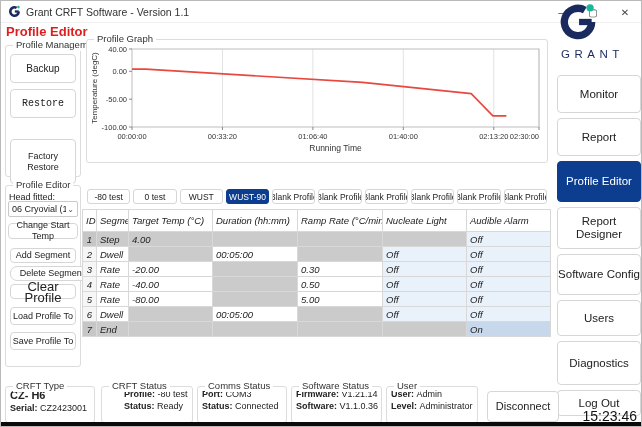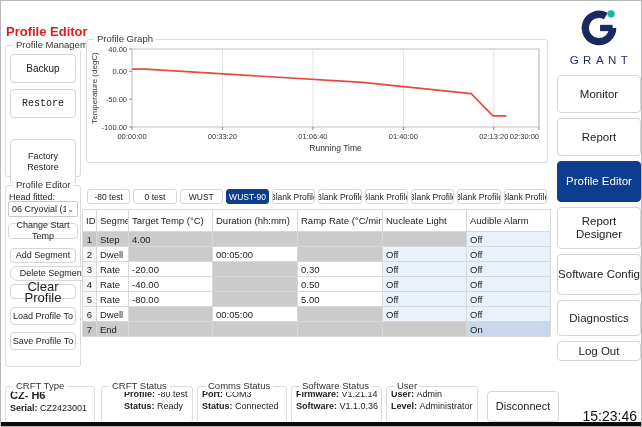--- a/index.html
+++ b/index.html
@@ -27,61 +27,76 @@
       font-size:9px;display:flex;align-items:center;padding:0 3px;}
   .dd .ddval{flex:1;white-space:nowrap;overflow:hidden;}
   .dd .ddarrow{font-size:8px;color:#555;margin-left:1px;}
   
   .tabs{position:absolute;left:86px;top:188px;width:460px;height:15px;display:flex;gap:3px;}
   .tab{flex:1;background:#fff;border:1px solid #d6d6d6;border-radius:3px;font-size:8.5px;
        display:flex;align-items:center;justify-content:center;white-space:nowrap;overflow:hidden;}
   .tab.active{background:#0d3d8f;border-color:#0d3d8f;color:#fff;}
   
   .grid{position:absolute;left:81px;top:208px;width:468px;border-collapse:collapse;
-        font-size:9.5px;table-layout:fixed;background:#fff;}
+        font-size:9.5px;table-layout:fixed;background:#fff;font-style:italic;}
   .grid th,.grid td{border:1px solid #d8d8d8;padding:1px 3px;overflow:hidden;white-space:nowrap;
         height:15px;font-weight:normal;text-align:left;vertical-align:middle;}
   .grid thead th{height:22px;line-height:10px;}
   .grid th.c0{text-align:center;}
   .grid td.rh{background:#f6f6f6;text-align:center;padding:1px 1px;}
   .grid td.ghd{background:#c6c6c6;}
   .grid td.g{background:#cbcbcb;}
   .grid td.w{background:#fff;}
   .grid td.b{background:#e9f2fb;}
   .grid td.bo{background:#c8d8ec;}
   
   .navcol{position:absolute;left:556px;top:74px;width:84px;display:flex;flex-direction:column;gap:5px;}
   .nav-btn{border:1px solid #d6d6d6;border-radius:4px;background:#fff;font-size:11.5px;color:#222;
            display:flex;align-items:center;justify-content:center;text-align:center;line-height:13px;}
   .nav-btn:nth-child(1){height:38px;}
   .nav-btn:nth-child(2){height:38px;}
   .nav-btn:nth-child(3){height:41px;}
   .nav-btn:nth-child(4){height:42px;}
   .nav-btn:nth-child(5){height:41px;}
   .nav-btn:nth-child(6){height:36px;}
-  .nav-btn:nth-child(7){height:20px;}
+  .nav-btn:nth-child(7){height:44px;}
   .nav-btn:nth-child(8){height:26px;}
   .nav-btn.active{background:#0d3d8f;border-color:#0d3d8f;color:#fff;}
-  .logo{position:absolute;left:556px;top:6px;width:84px;text-align:center;}
+  .logo{position:absolute;left:556px;top:0;width:84px;}
   .logo-word{font-size:11.5px;letter-spacing:4.5px;color:#1b2a5e;margin-top:1px;
              font-weight:500;padding-left:4px;}
   .clock{position:absolute;right:4px;top:407px;font-size:14px;color:#111;}
   
   .sline{font-size:9px;margin:2px 0 0 4px;white-space:nowrap;overflow:hidden;}
   .sline b{font-weight:bold;}
   .sline .big{font-size:11px;font-weight:bold;}
   .botbar{position:absolute;left:0;right:0;bottom:0;height:4px;background:#0a0a0a;}
   .chart-wrap{position:absolute;left:85px;top:38px;width:462px;height:124px;}
   svg text{font-family:"Liberation Sans",sans-serif;}
 </style>
 </head>
 <body>
 
 <div class="win">
 
+  <div class="titlebar">
+    <span style="margin-left:7px;display:flex;">
+      <svg width="13" height="13" viewBox="0 0 40 40">
+        <path d="M 26.5 8.74 A 13 13 0 1 0 33 20" fill="none" stroke="#1b2a5e" stroke-width="8"></path>
+        <rect x="21" y="16.5" width="12" height="7" fill="#1b2a5e"></rect>
+        <circle cx="32" cy="6.5" r="4" fill="#19b79c"></circle>
+      </svg>
+    </span>
+    <span class="ttxt">Grant CRFT Software - Version 1.1</span>
+    <div class="winctl">
+      <div class="wbtn">–</div>
+      <div class="wbtn">▢</div>
+      <div class="wbtn">✕</div>
+    </div>
+  </div>
 
   <div class="page-title">Profile Editor</div>
 
   <div class="gb" style="left:4px;top:44px;width:76px;height:132px;">
     <div class="gb-label">Profile Management</div>
   </div>
   <div class="btn" style="left:9px;top:53px;width:66px;height:29px;">Backup</div>
   <div class="btn" style="left:9px;top:88px;width:66px;height:29px;font-family:Liberation Mono, monospace;">Restore</div>
   <div class="btn" style="left:9px;top:138px;width:66px;height:45px;font-size:9px;">Factory Restore</div>
 
@@ -243,20 +258,21 @@
       <circle cx="31.5" cy="6.5" r="3.5" fill="#19b79c"></circle>
     </svg>
     <div class="logo-word">GRANT</div>
   </div>
   <div class="navcol" id="navcol">
       <div class="nav-btn">Monitor</div>
       <div class="nav-btn">Report</div>
       <div class="nav-btn active">Profile Editor</div>
       <div class="nav-btn">Report Designer</div>
       <div class="nav-btn">Software Config</div>
+      <div class="nav-btn">Users</div>
       <div class="nav-btn">Diagnostics</div>
       <div class="nav-btn">Log Out</div>
     </div>
   <div class="clock">15:23:46</div>
 
   <div id="statusbar">
       <div class="gb" style="left: 4px; top: 385px; width: 90px; height: 37px;">
         <div class="gb-label">CRFT Type</div>
         <div class="sline"><span class="big">CZ- H6</span></div>
         <div class="sline"><b>Serial: </b><span>CZ2423001</span></div>

